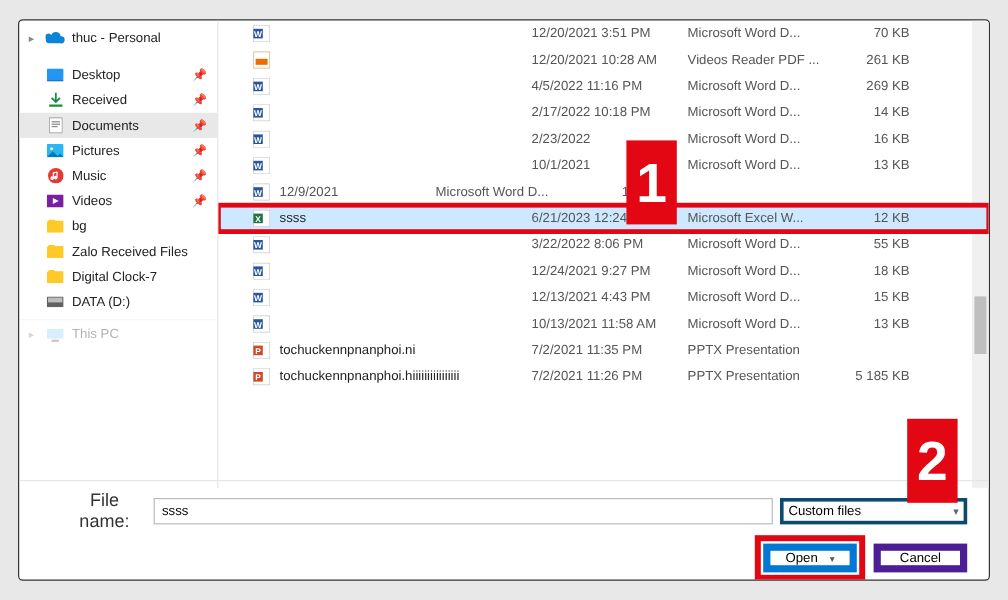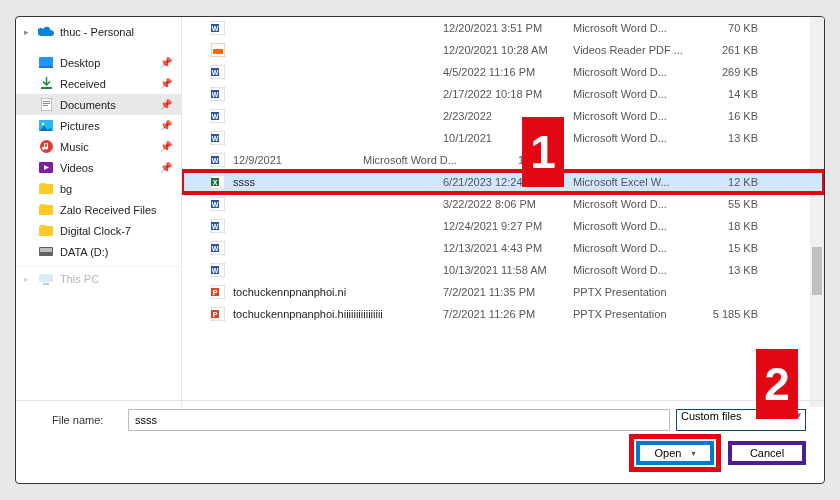--- a/index.html
+++ b/index.html
@@ -27,25 +27,25 @@
   .file-row.selected { background:#cde8ff; }
   .file-row.hl-red { outline: 4px solid #e30613; outline-offset:-2px; position:relative; z-index:2;}
   .scrollbar { position:absolute; right:0; top:0; width:14px; height:100%; background:#f0f0f0;}
   .scroll-thumb{ position:absolute; right:2px; width:10px; background:#bfbfbf; border-radius:0;}
   .bottom-bar {
     position:absolute; bottom:16px; left:0; right:0; height:64px; padding: 6px 18px 0 18px;
     display:flex; flex-direction:column; gap:8px;
   }
   .sep{ height:1px; background:#e5e5e5; position:absolute; bottom:82px; left:0; right:0;}
   .fn-row{ display:flex; align-items:center; gap:6px;}
-  .fn-label{ font-size:11px; color:#333; width:70px; text-align:left; margin-left:18px;}
+  .fn-label{ font-size:15px; color:#333; width:70px; text-align:center; margin-left:18px;}
   .fn-input{ flex:1; height:22px; border:1px solid #bbb; font-size:11px; padding:0 6px; background:#fff;}
-  .filter-select{ width:130px; height:22px; border:1px solid #0c4a6e; background:#fff; font-size:11px; padding:0 4px; display:flex; align-items:flex-start; justify-content:space-between;}
+  .filter-select{ width:156px; height:22px; border:3px solid #0c4a6e; background:#fff; font-size:11px; padding:0 4px; display:flex; align-items:center; justify-content:space-between;}
   .btn-row{ display:flex; justify-content:flex-end; gap:14px; margin-top:2px;}
-  .btn{ min-width:78px; height:24px; border:4px solid #4c1d95; background:#fff; font-size:11px; display:flex; align-items:center; justify-content:center; padding:0 4px;}
+  .btn{ min-width:78px; height:24px; border:6px solid #4c1d95; background:#fff; font-size:11px; display:flex; align-items:center; justify-content:center; padding:0 4px;}
   .btn.primary{ border-color:#0078d4;}
   .btn.primary-hl{ outline:5px solid #e30613; outline-offset:2px;}
   .sidebar .sb-item.selected{ background:#e8e8e8;}
   .callout-num{
     position:absolute; background:#e30613; color:#fff; font-weight:800; font-size:46px;
     width:42px; height:70px; display:flex; align-items:center; justify-content:center;
     font-family: Arial, sans-serif; z-index:5;
   }
   .divider{ height:10px;}
   .thispc-top{ border-top:1px solid #e5e5e5; margin-top:4px; padding-top:4px;}

